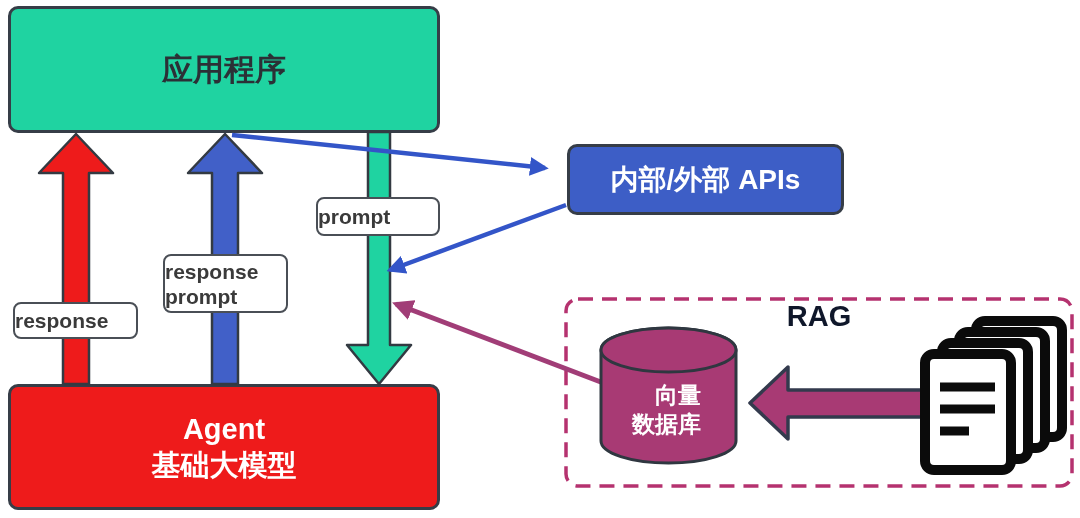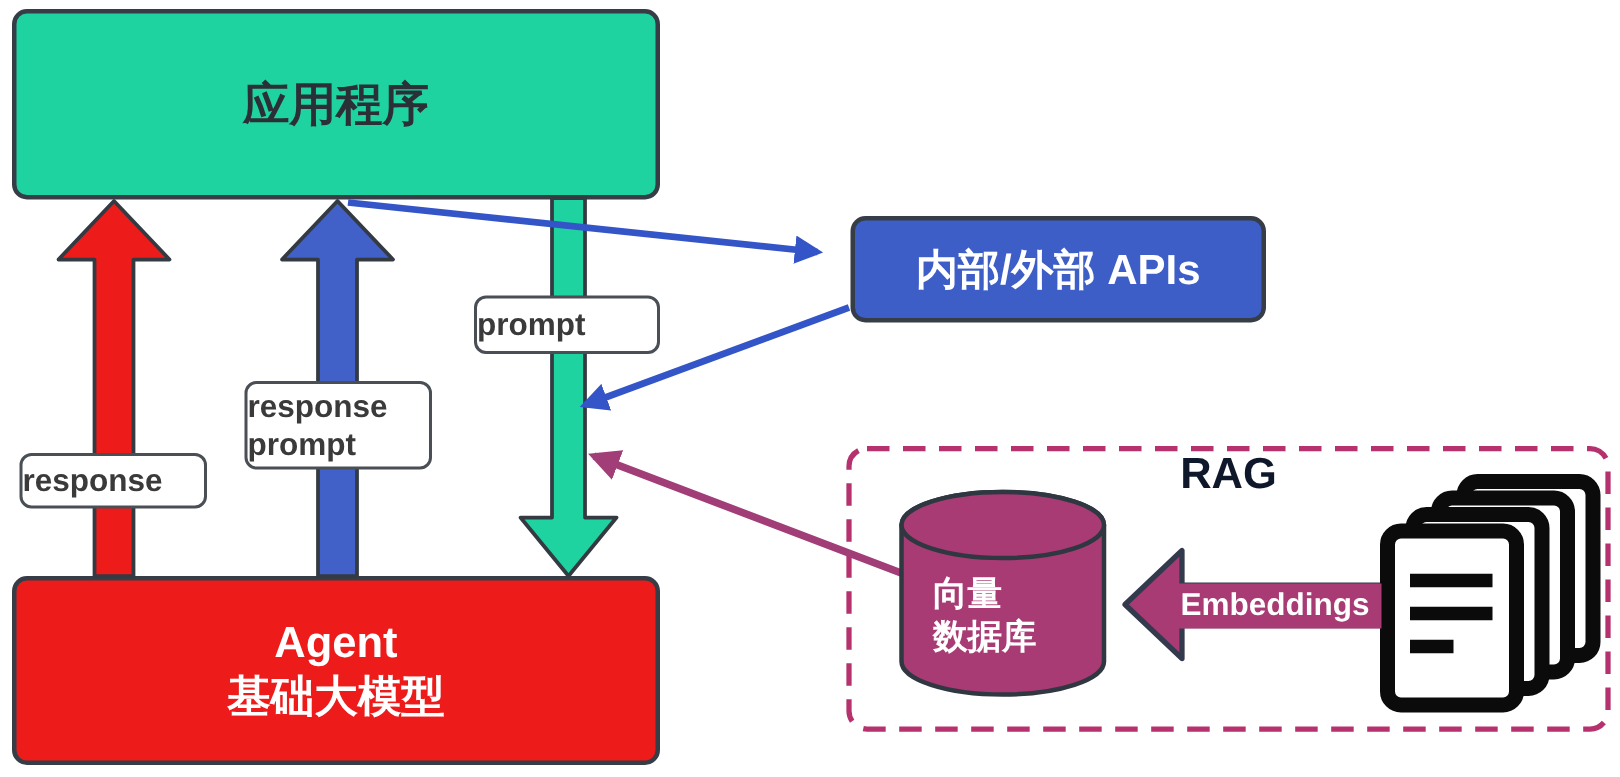--- a/index.html
+++ b/index.html
@@ -23,22 +23,22 @@
   }
   .lbl-response{left:13px;top:302px;width:125px;height:37px;}
   .lbl-funcall{left:163px;top:254px;width:125px;height:59px;}
   .lbl-prompt{left:316px;top:197px;width:124px;height:39px;}
   .rag-title{
     position:absolute;left:767px;top:299px;width:104px;height:34px;z-index:3;
     display:flex;align-items:center;justify-content:center;
     color:#0f172a;font-weight:bold;font-size:29px;
   }
   .vdb-label{
-    position:absolute;left:622px;top:381px;width:137px;z-index:3;
-    display:flex;flex-direction:column;align-items:flex-start;justify-content:center;
+    position:absolute;left:564px;top:381px;width:137px;z-index:3;
+    display:flex;flex-direction:column;align-items:flex-end;justify-content:center;
     color:#ffffff;font-weight:bold;font-size:23px;line-height:29px;text-align:center;
   }
   .emb-label{
     position:absolute;left:779px;top:389px;width:142px;height:30px;z-index:3;
     display:flex;align-items:center;justify-content:center;
     background:#a83a74;color:#ffffff;font-weight:bold;font-size:21px;
   }
 </style>
 </head>
 <body>
@@ -127,17 +127,14 @@
     <span>prompt</span>
   </div>
 
   <div class="rag-title">
     <span>RAG</span>
   </div>
   <div class="vdb-label">
     <span>向量</span>
     <span>数据库</span>
   </div>
-  <div class="emb-label">
-    <span>Embeddings</span>
-  </div>
 
 </div>
 
 </body></html>

